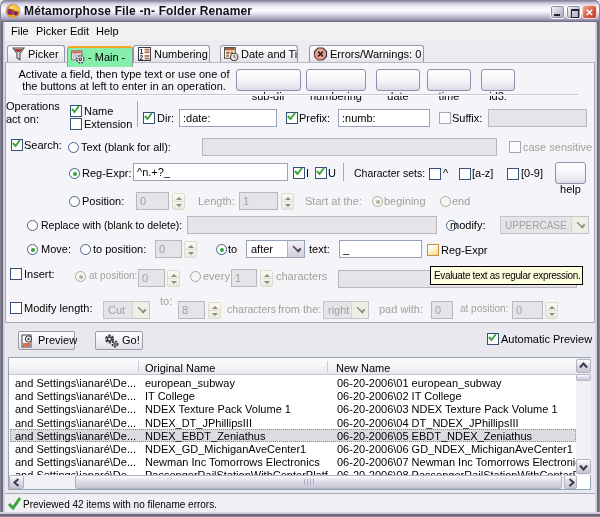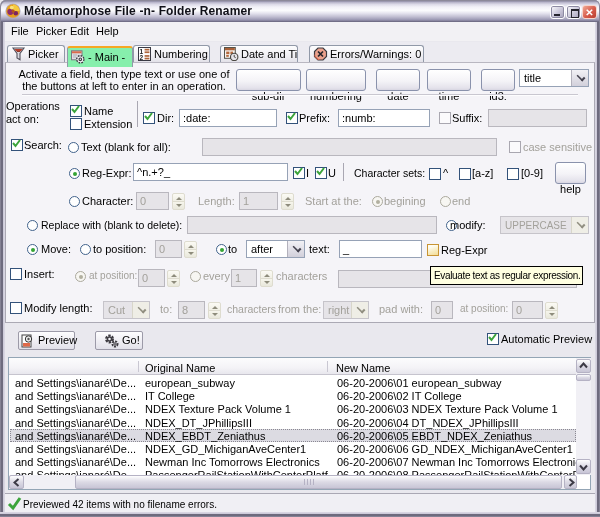--- a/index.html
+++ b/index.html
@@ -164,21 +164,20 @@
 </div>
 
 <div id="page" class="abs">
 
   <div class="lbl" style="left:4px;top:5px;width:228px;text-align:center">Activate a field, then type text or use one of<br>the buttons at left to enter in an operation.</div>
   <div class="btn" style="left:230px;top:6px;width:65px">sub-dir</div>
   <div class="btn" style="left:300px;top:6px;width:60px">numbering</div>
   <div class="btn" style="left:370px;top:6px;width:44px">date</div>
   <div class="btn" style="left:421px;top:6px;width:44px">time</div>
   <div class="btn" style="left:475px;top:6px;width:34px">id3:</div>
-  <div class="combo" style="left:513px;top:6px;width:70px">title<span class="cbtn"></span></div>
   <div class="abs" style="left:16px;top:31px;width:556px;height:2px;border-top:1px solid #C9C7D0;border-bottom:1px solid #FDFDFE"></div>
 
   <div class="lbl" style="left:0px;top:37px;line-height:12.5px">Operations<br>act on:</div>
   <div class="cb" style="left:64px;top:42px"></div>
   <svg class="chk" style="left:63px;top:40px" viewBox="0 0 13 13">
         <path d="M3 6 L5.5 9 L10 3" stroke="#3BA43B" stroke-width="2" fill="none"></path>
       </svg>
   <div class="lbl" style="left:78px;top:42px">Name</div>
   <div class="cb" style="left:64px;top:55px"></div>
   <div class="lbl" style="left:78px;top:55px">Extension</div>
@@ -227,21 +226,21 @@
   <div class="lbl" style="left:348px;top:104px;font-size:10.5px">Character sets:</div>
   <div class="cb" style="left:423px;top:105px"></div>
   <div class="lbl" style="left:437px;top:104px">^</div>
   <div class="cb" style="left:453px;top:105px"></div>
   <div class="lbl" style="left:466px;top:104px">[a-z]</div>
   <div class="cb" style="left:501px;top:105px"></div>
   <div class="lbl" style="left:515px;top:104px">[0-9]</div>
   <div class="btn" style="left:549px;top:99px;width:31px">help</div>
 
   <div class="rad" style="left:63px;top:133px"></div>
-  <div class="lbl" style="left:76px;top:132px">Character:</div>
+  <div class="lbl" style="left:76px;top:132px">Position:</div>
   <div class="tf tfd" style="left:130px;top:129px;width:33px">0</div>
   <div class="spinbtns" style="left:166px;top:130px"></div>
   <div class="lbl dis" style="left:192px;top:132px">Length:</div>
   <div class="tf tfd" style="left:233px;top:129px;width:39px">1</div>
   <div class="spinbtns" style="left:275px;top:130px"></div>
   <div class="lbl dis" style="left:299px;top:132px">Start at the:</div>
   <div class="rad dis on" style="left:366px;top:133px"></div>
   <div class="lbl dis" style="left:378px;top:132px">begining</div>
   <div class="rad dis" style="left:434px;top:133px"></div>
   <div class="lbl dis" style="left:446px;top:132px">end</div>
@@ -276,21 +275,21 @@
   <div class="rad dis" style="left:184px;top:208px"></div>
   <div class="lbl dis" style="left:197px;top:207px">every</div>
   <div class="tf tfd" style="left:225px;top:206px;width:26px">1</div>
   <div class="spinbtns" style="left:254px;top:207px"></div>
   <div class="lbl dis" style="left:270px;top:207px">characters</div>
   <div class="tf tfd" style="left:332px;top:207px;width:239px"></div>
 
   <div class="cb" style="left:4px;top:239px"></div>
   <div class="lbl" style="left:18px;top:239px">Modify length:</div>
   <div class="combo tfd" style="left:97px;top:238px;width:47px"><span class="dis">Cut</span><span class="cbtn"></span></div>
-  <div class="lbl dis" style="left:154px;top:240px">to:</div>
+  <div class="lbl dis" style="left:154px;top:232px">to:</div>
   <div class="tf tfd" style="left:172px;top:238px;width:27px">8</div>
   <div class="spinbtns" style="left:202px;top:239px"></div>
   <div class="lbl dis" style="left:221px;top:240px;font-size:10.5px">characters</div>
   <div class="lbl dis" style="left:272px;top:240px">from the:</div>
   <div class="combo tfd" style="left:317px;top:238px;width:46px"><span class="dis">right</span><span class="cbtn"></span></div>
   <div class="lbl dis" style="left:373px;top:240px">pad with:</div>
   <div class="tf tfd" style="left:425px;top:238px;width:22px">0</div>
   <div class="lbl dis" style="left:454px;top:240px;font-size:10px">at position:</div>
   <div class="tf tfd" style="left:506px;top:238px;width:31px">0</div>
   <div class="spinbtns" style="left:539px;top:239px"></div>

